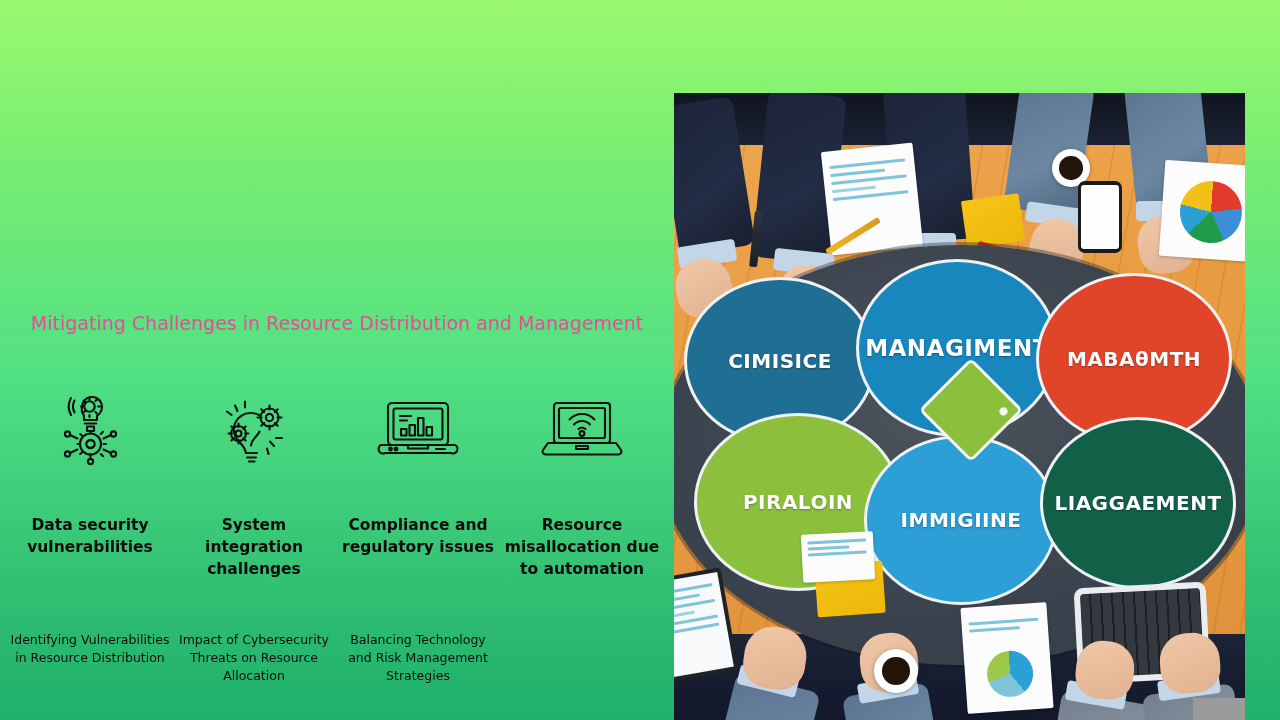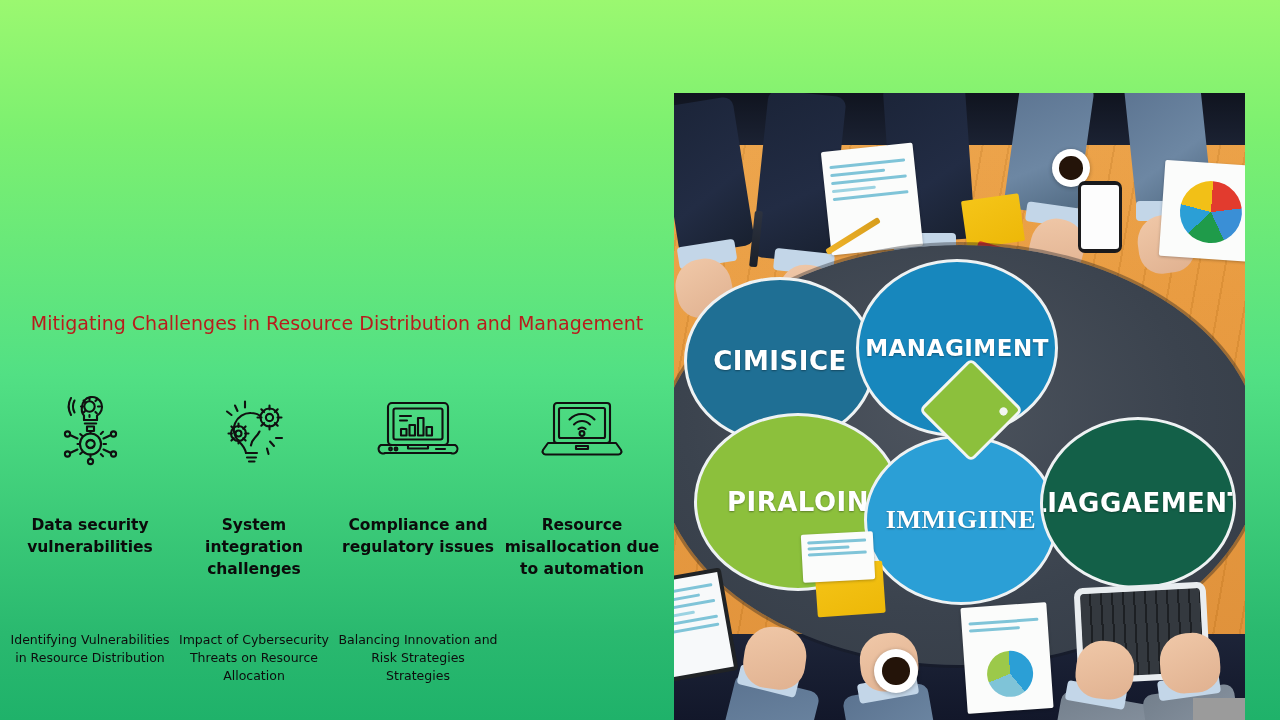--- a/index.html
+++ b/index.html
@@ -35,21 +35,21 @@
     letter-spacing: -0.5px;
   }
 
   .deck-subtitle {
     position: absolute;
     left: 14px; top: 312px;
     width: 646px;
     text-align: center;
     font-size: 19px;
     font-weight: 400;
-    color: #b91c1c;
+    color: #ec4899;
   }
 
   
   .cards {
     position: absolute;
     left: 8px; top: 388px;
     width: 656px;
     display: grid;
     grid-template-columns: repeat(4, 1fr);
     column-gap: 0px;
@@ -130,32 +130,32 @@
 
   .bubble {
     position: absolute;
     border-radius: 50%;
     border: 3px solid #eef2f3;
     display: flex;
     align-items: center;
     justify-content: center;
     color: #ffffff;
     font-weight: bold;
-    font-size: 26px;
+    font-size: 20px;
     letter-spacing: 0.5px;
     text-shadow: 0 1px 2px rgba(0,0,0,.35);
     font-family: "DejaVu Sans", "Liberation Sans", sans-serif;
     overflow: hidden;
     white-space: nowrap;
   }
   .b-darkblue { left: 26px;  top: 32px;  width: 192px; height: 168px; background:#1f6f94; }
   .b-midblue  { left: 198px; top: 14px;  width: 202px; height: 178px; background:#1787bd; font-size: 23px; }
   .b-red      { left: 378px; top: 28px;  width: 196px; height: 172px; background:#e0452a; }
   .b-green    { left: 36px;  top: 168px; width: 208px; height: 178px; background:#8cc03c;text-align:right; }
-  .b-ltblue   { left: 206px; top: 190px; width: 194px; height: 170px; background:#2b9fd6;font-family:Liberation Serif, serif; }
+  .b-ltblue   { left: 206px; top: 190px; width: 194px; height: 170px; background:#2b9fd6; }
   .b-dkgreen  { left: 382px; top: 172px; width: 196px; height: 172px; background:#136048; }
 
   .diamond {
     position: absolute;
     left: 276px; top: 128px;
     width: 74px; height: 74px;
     background: #8cc03c;
     border: 3px solid #f3f6f2;
     transform: rotate(45deg);
     border-radius: 6px;
@@ -296,21 +296,21 @@
           <path d="M24 19h11M24 23.5h7"></path>
           <path d="M25 38.5v-6.5h5.5v6.5zM33.5 38.5V28H39v10.5zM42 38.5V21h5.5v17.5zM50.5 38.5v-8.5H56v8.5z"></path>
           <path d="M5 48h74a4 4 0 0 1-4 8H9a4 4 0 0 1-4-8z"></path>
           <path d="M32 48h20v3.5H32z"></path>
           <circle cx="14.5" cy="52" r="1.4"></circle>
             <circle cx="20" cy="52" r="1.4"></circle>
           <path d="M60 52h9"></path>
         </svg>
       </div>
       <div class="card-heading">Compliance and regulatory issues</div>
-      <div class="card-caption">Balancing Innovation and Risk Strategies Strategies</div>
+      <div class="card-caption">Balancing Technology and Risk Management Strategies</div>
     </div>
 
     <div class="card">
       <div class="card-icon">
         <svg width="84" height="64" viewBox="0 0 84 64" fill="none" stroke="#101010" stroke-width="2.1" stroke-linecap="round" stroke-linejoin="round">
           <rect x="14" y="5" width="56" height="40" rx="3"></rect>
           <rect x="19" y="10" width="46" height="30" rx="1.5"></rect>
           <path d="M29.5 21.5a17 17 0 0 1 25 0"></path>
           <path d="M34 26.5a11 11 0 0 1 16 0"></path>
           <path d="M38.5 31a5.5 5.5 0 0 1 7 0"></path>
@@ -371,20 +371,21 @@
     <div class="piechart" style="left:18px; top:18px; width:62px; height:62px; background:conic-gradient(#e23b2e 0 22%, #3a8fd6 22% 42%, #1f9b4a 42% 62%, #2b9fd6 62% 78%, #f2c017 78% 100%);"></div>
   </div>
 
   <div class="prop folder-yellow" style="left:290px; top:104px; width:58px; height:48px; transform:rotate(-8deg);"></div>
   <div class="prop" style="left:300px; top:152px; width:36px; height:30px; background:#d9352a; transform:rotate(16deg); border-radius:3px;"></div>
 
   <div class="board">
     <div class="venn">
       <div class="bubble b-darkblue">CIMISICE</div>
       <div class="bubble b-midblue">MANAGIMENT</div>
+      <div class="bubble b-red">MABAθMTH</div>
       <div class="bubble b-green">PIRALOIN</div>
       <div class="bubble b-ltblue">IMMIGIINE</div>
       <div class="bubble b-dkgreen">LIAGGAEMENT</div>
       <div class="diamond"></div>
     </div>
   </div>
 
   <div class="prop tablet" style="left:-18px; top:480px; width:74px; height:104px; transform:rotate(-10deg);">
     <div class="paper-lines" style="left:10%; top:10%; right:10%;">
         <i></i>

